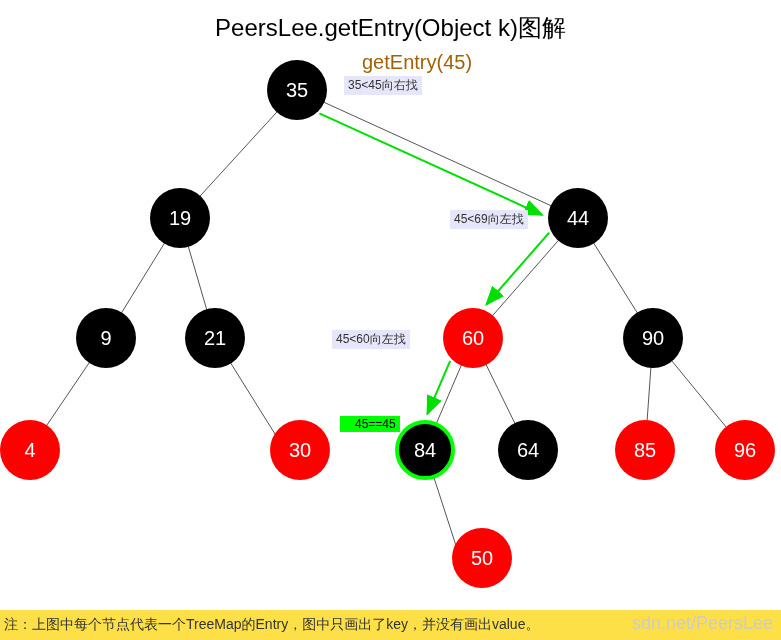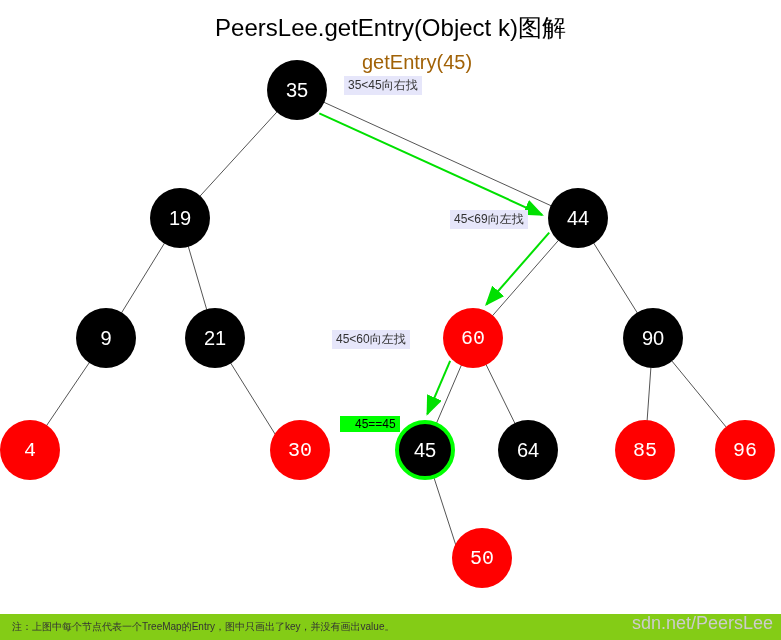--- a/index.html
+++ b/index.html
@@ -29,21 +29,21 @@
     height: 60px;
     border-radius: 50%;
     display: flex;
     align-items: center;
     justify-content: center;
     font-size: 20px;
     color: #fff;
     z-index: 5;
   }
   .node.black { background: #000; }
-  .node.red { background: #ff0000; font-family: Liberation Mono, monospace; }
+  .node.red { background: #ff0000; }
   .node.highlight { border: 4px solid #00ff00; }
   svg.edges {
     position: absolute;
     top: 0; left: 0;
     width: 781px; height: 640px;
     z-index: 1;
   }
   .anno {
     position: absolute;
     font-size: 12px;
@@ -60,24 +60,24 @@
   }
   .anno.green-bg {
     background: #00ff00;
     color: #000;
   }
   .footer-note {
     position: absolute;
     bottom: 0;
     left: 0;
     right: 0;
-    background: #84cc16;
+    background: #fde047;
     color: #333;
-    font-size: 10px;
-    padding: 6px 12px;
+    font-size: 14px;
+    padding: 6px 4px;
   }
   .watermark {
     position: absolute;
     right: 8px;
     bottom: 6px;
     color: #ccc;
     font-size: 18px;
     z-index: 20;
   }
 </style>
@@ -117,21 +117,21 @@
 <div id="nodes-layer">
     <div class="node black" style="left: 267px; top: 60px;">35</div>
     <div class="node black" style="left: 150px; top: 188px;">19</div>
     <div class="node black" style="left: 548px; top: 188px;">44</div>
     <div class="node black" style="left: 76px; top: 308px;">9</div>
     <div class="node black" style="left: 185px; top: 308px;">21</div>
     <div class="node red" style="left: 443px; top: 308px;">60</div>
     <div class="node black" style="left: 623px; top: 308px;">90</div>
     <div class="node red" style="left: 0px; top: 420px;">4</div>
     <div class="node red" style="left: 270px; top: 420px;">30</div>
-    <div class="node black highlight" style="left: 395px; top: 420px;">45</div>
+    <div class="node black highlight" style="left: 395px; top: 420px;">84</div>
     <div class="node black" style="left: 498px; top: 420px;">64</div>
     <div class="node red" style="left: 615px; top: 420px;">85</div>
     <div class="node red" style="left: 715px; top: 420px;">96</div>
     <div class="node red" style="left: 452px; top: 528px;">50</div>
   </div>
 
 <div class="anno green-text" style="left:358px; top:50px;">getEntry(45)</div>
 <div class="anno" style="left:344px; top:76px;">35&lt;45向右找</div>
 <div class="anno" style="left:450px; top:210px;">45&lt;69向左找</div>
 <div class="anno" style="left:332px; top:330px;">45&lt;60向左找</div>

